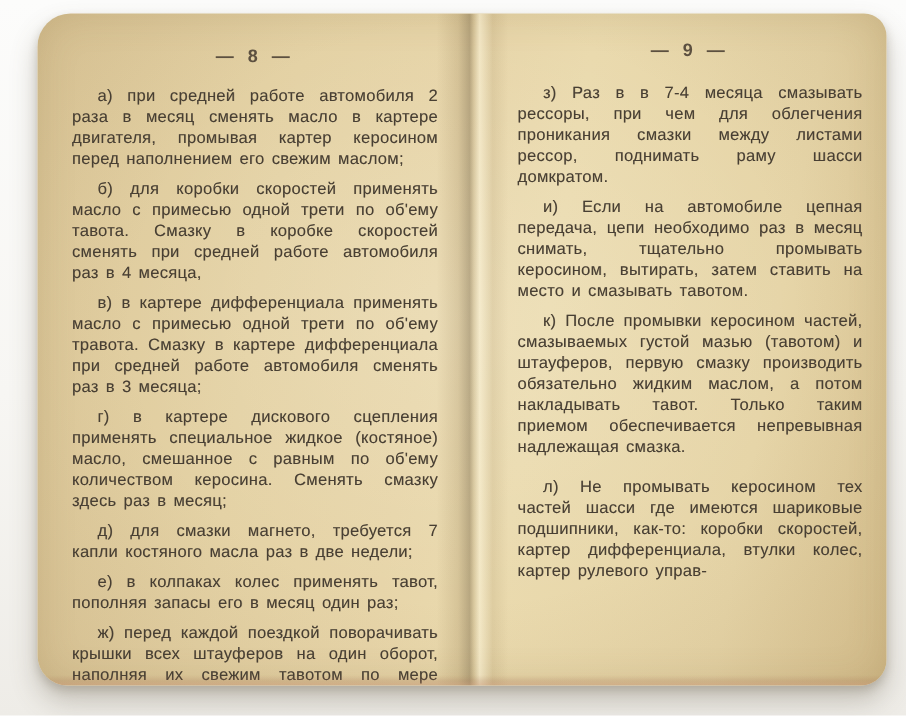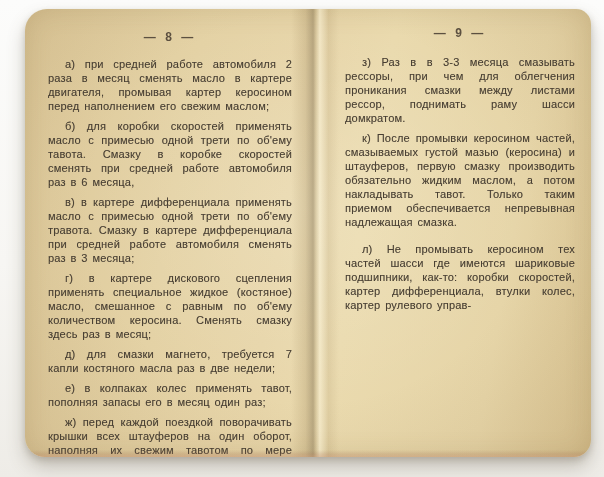--- a/index.html
+++ b/index.html
@@ -82,30 +82,31 @@
   .para.gap-before { margin-top: 13px; }
 </style>
 </head>
 <body>
 
 <div class="book">
 
   <div class="page left">
     <div class="page-header">— 8 —</div>
     <p class="para">а) при средней работе автомобиля 2 раза в месяц сменять масло в картере двигателя, промывая картер керосином перед наполнением его свежим маслом;</p>
-    <p class="para">б) для коробки скоростей применять масло с примесью одной трети по об'ему тавота. Смазку в коробке скоростей сменять при средней работе автомобиля раз в 6 месяца,</p>
+    <p class="para">б) для коробки скоростей применять масло с примесью одной трети по об'ему тавота. Смазку в коробке скоростей сменять при средней работе автомобиля раз в 4 месяца,</p>
     <p class="para">в) в картере дифференциала применять масло с примесью одной трети по об'ему травота. Смазку в картере дифференциала при средней работе автомобиля сменять раз в 3 месяца;</p>
     <p class="para">г) в картере дискового сцепления применять специальное жидкое (костяное) масло, смешанное с равным по об'ему количеством керосина. Сменять смазку здесь раз в месяц;</p>
     <p class="para">д) для смазки магнето, требуется 7 капли костяного масла раз в две недели;</p>
     <p class="para">е) в колпаках колес применять тавот, пополняя запасы его в месяц один раз;</p>
     <p class="para">ж) перед каждой поездкой поворачивать крышки всех штауферов на один оборот, наполняя их свежим тавотом по мере надобности и вливать по несколько капель масла</p>
   </div>
 
   <div class="gutter"></div>
 
   <div class="page right">
     <div class="page-header">— 9 —</div>
-    <p class="para">з) Раз в в 3-3 месяца смазывать рессоры, при чем для облегчения проникания смазки между листами рессор, поднимать раму шасси домкратом.</p>
-    <p class="para">к) После промывки керосином частей, смазываемых густой мазью (керосина) и штауферов, первую смазку производить обязательно жидким маслом, а потом накладывать тавот. Только таким приемом обеспечивается непревывная надлежащая смазка.</p>
+    <p class="para">з) Раз в в 7-4 месяца смазывать рессоры, при чем для облегчения проникания смазки между листами рессор, поднимать раму шасси домкратом.</p>
+    <p class="para">и) Если на автомобиле цепная передача, цепи необходимо раз в месяц снимать, тщательно промывать керосином, вытирать, затем ставить на место и смазывать тавотом.</p>
+    <p class="para">к) После промывки керосином частей, смазываемых густой мазью (тавотом) и штауферов, первую смазку производить обязательно жидким маслом, а потом накладывать тавот. Только таким приемом обеспечивается непревывная надлежащая смазка.</p>
     <p class="para gap-before">л) Не промывать керосином тех частей шасси где имеются шариковые подшипники, как-то: коробки скоростей, картер дифференциала, втулки колес, картер рулевого управ-</p>
   </div>
 
 </div>
 
 </body></html>

